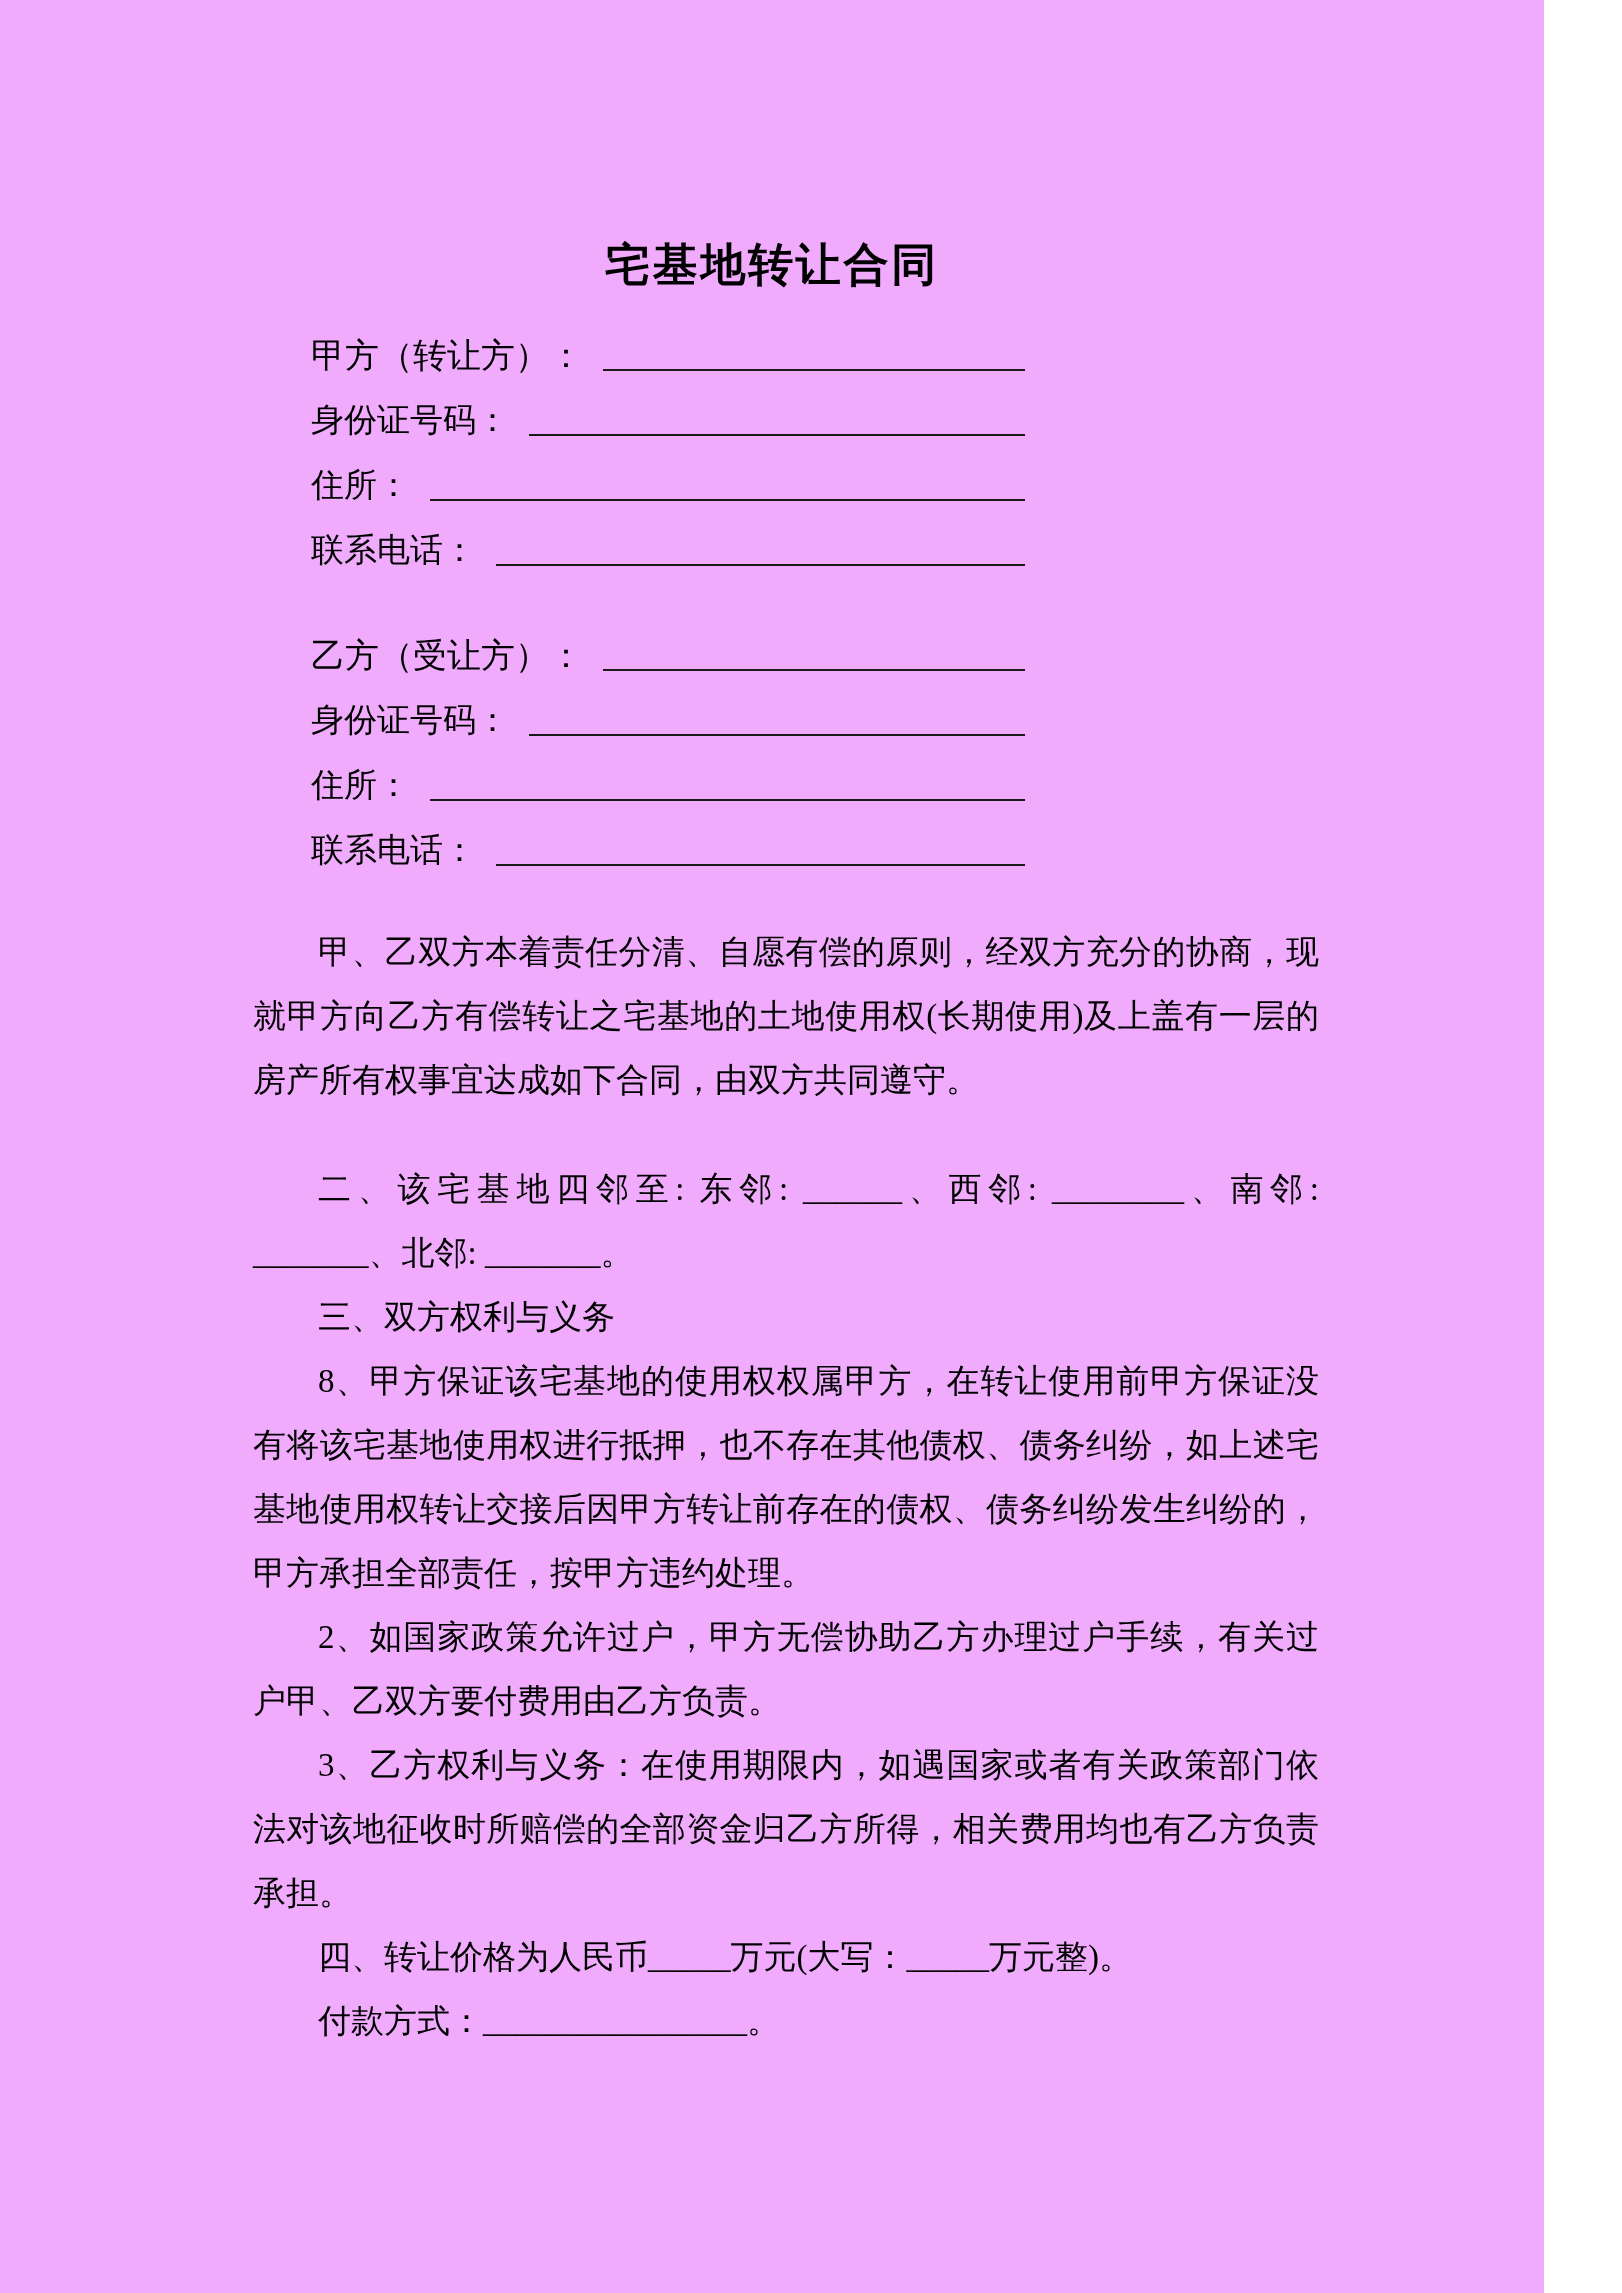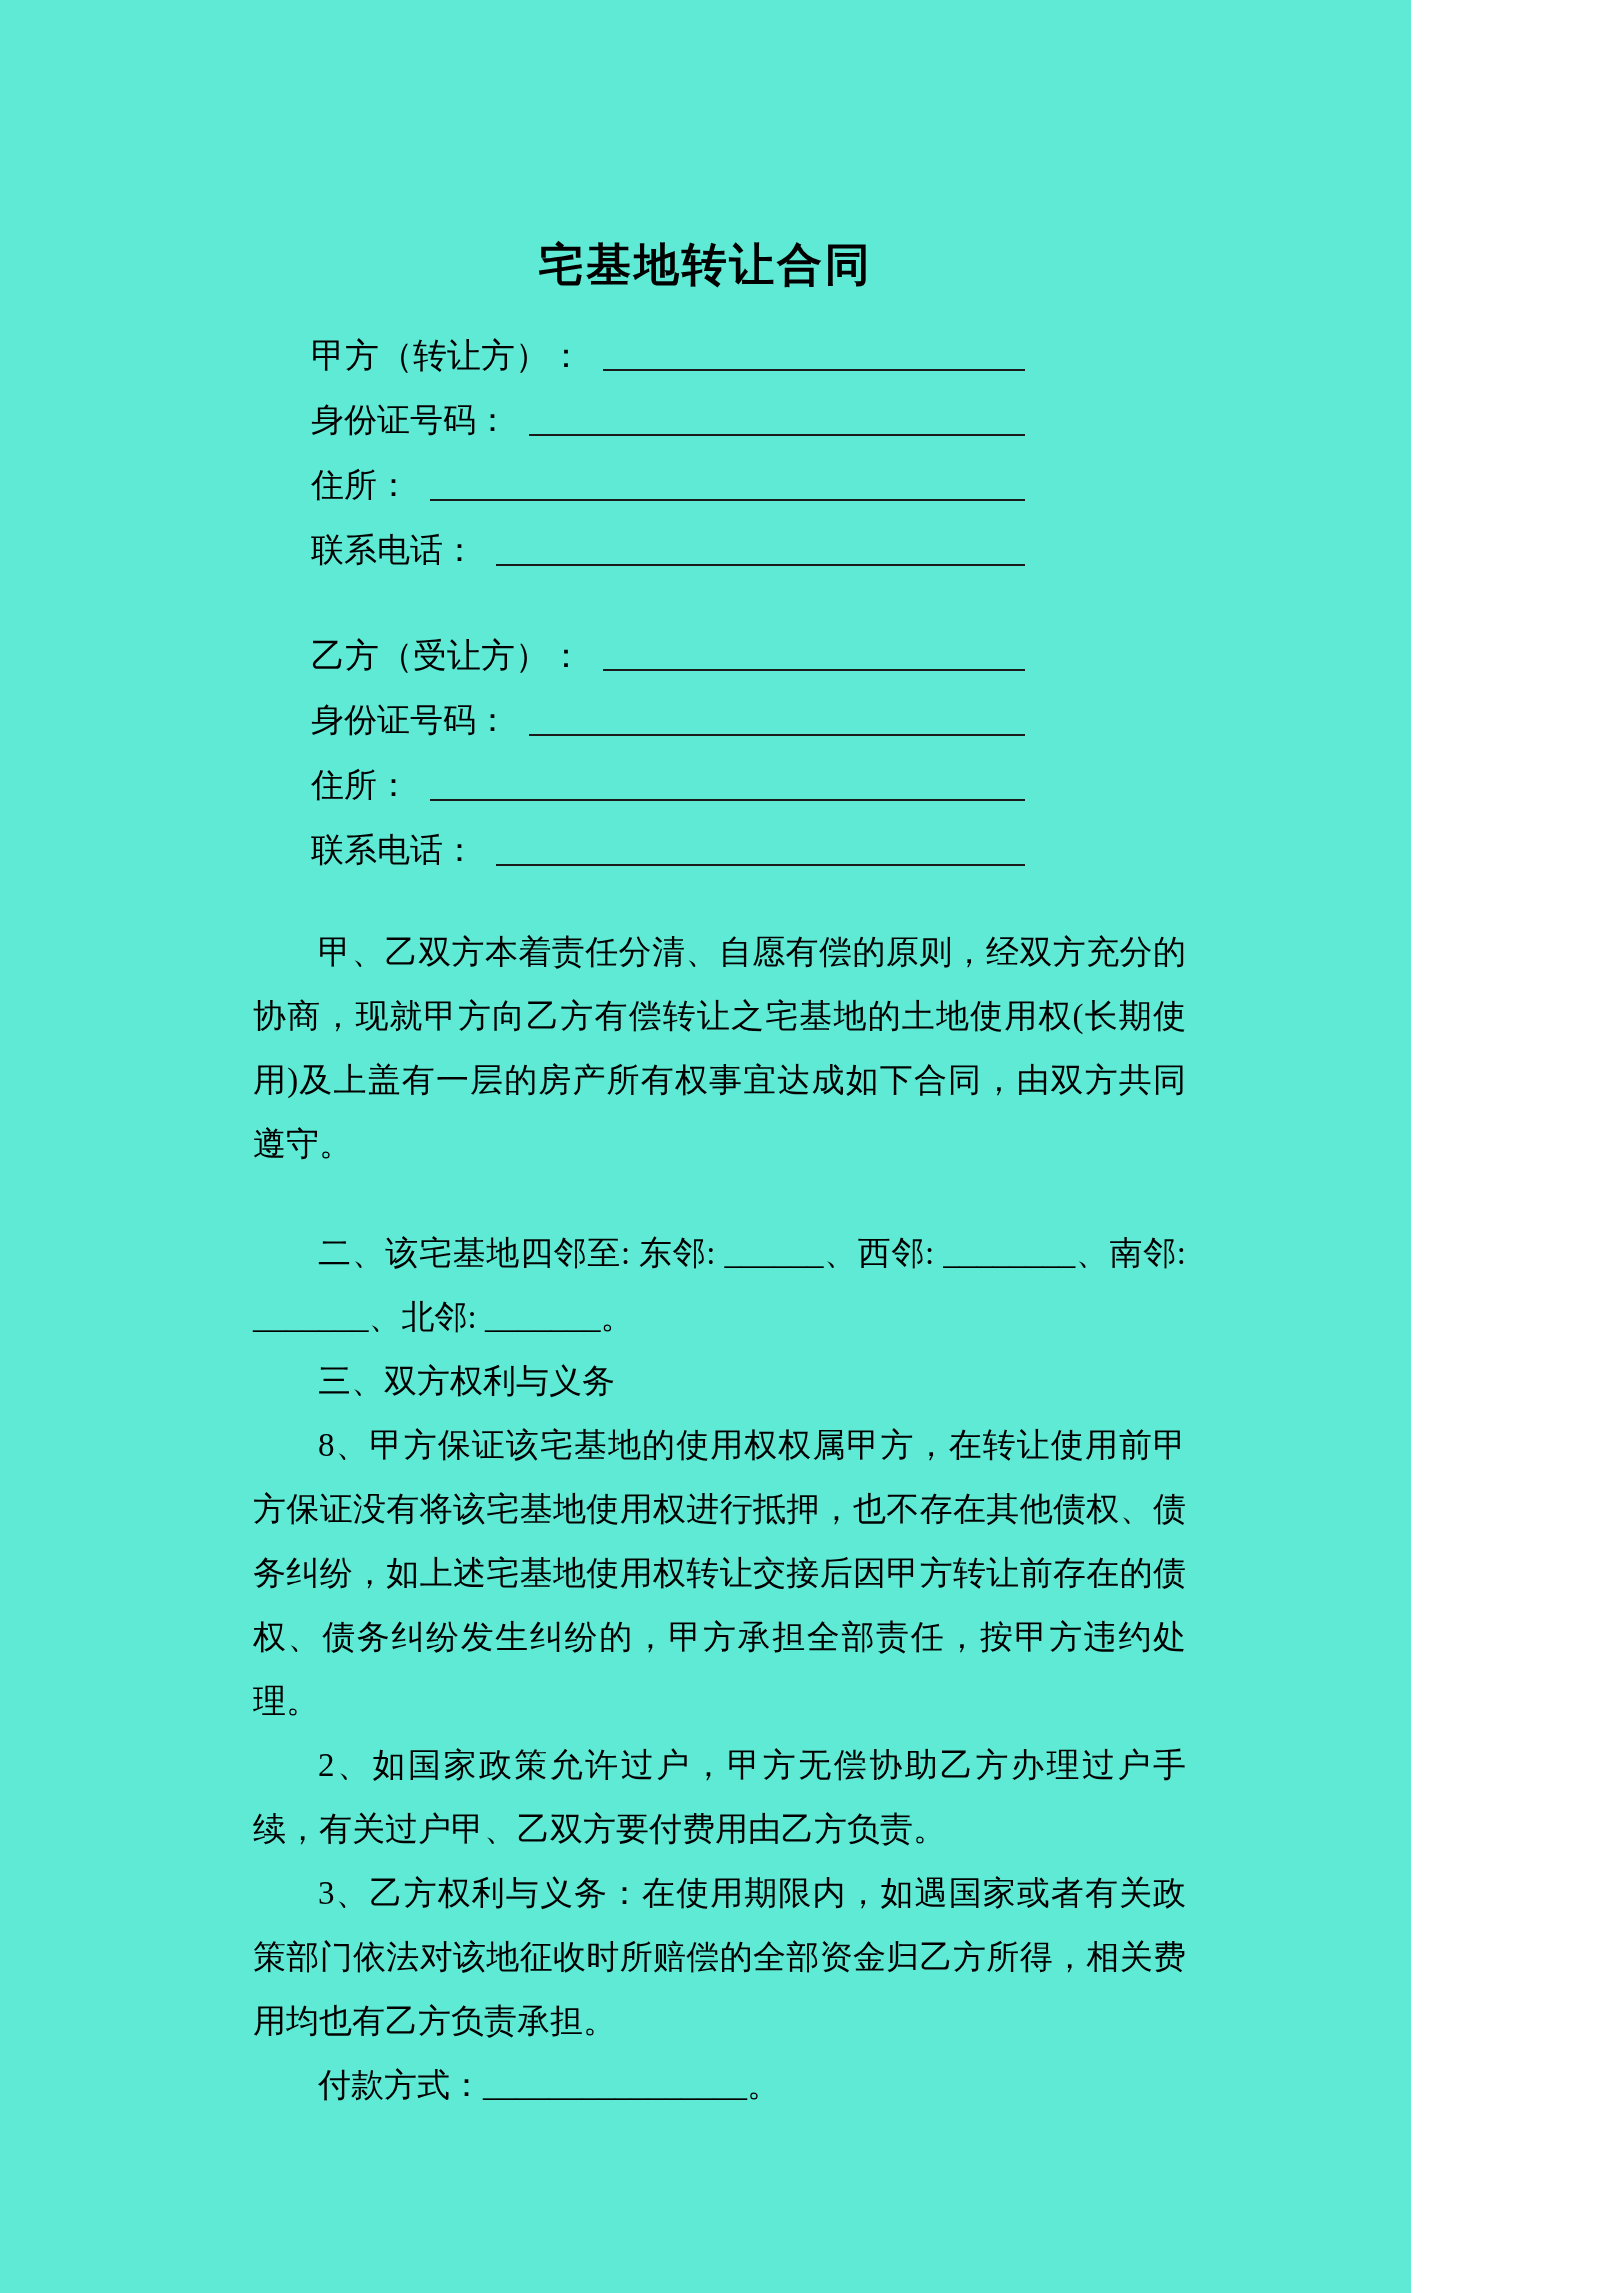--- a/index.html
+++ b/index.html
@@ -5,23 +5,23 @@
   html, body { margin: 0; padding: 0; }
   body {
     width: 1623px;
     height: 2294px;
     background: #ffffff;
     color: #000000;
     font-family: "Liberation Serif", "DejaVu Serif", serif;
   }
   .page {
     position: relative;
-    width: 1411px;
+    width: 1544px;
     height: 2294px;
-    background: #5eead4;
+    background: #f0abfc;
     overflow: hidden;
   }
   .doc-title {
     margin: 0;
     padding-top: 239px;
     text-align: center;
     font-family: "Liberation Sans", "DejaVu Sans", sans-serif;
     font-weight: bold;
     font-size: 45px;
     line-height: 52px;
@@ -120,17 +120,18 @@
   <div class="body-text preamble-block">
     <p class="para">甲、乙双方本着责任分清、自愿有偿的原则，经双方充分的协商，现就甲方向乙方有偿转让之宅基地的土地使用权(长期使用)及上盖有一层的房产所有权事宜达成如下合同，由双方共同遵守。</p>
   </div>
 
   <div class="body-text clauses-block">
       <p class="para">二、该宅基地四邻至: 东邻: ______、西邻: ________、南邻: _______、北邻: _______。</p>
       <p class="para">三、双方权利与义务</p>
       <p class="para">8、甲方保证该宅基地的使用权权属甲方，在转让使用前甲方保证没有将该宅基地使用权进行抵押，也不存在其他债权、债务纠纷，如上述宅基地使用权转让交接后因甲方转让前存在的债权、债务纠纷发生纠纷的，甲方承担全部责任，按甲方违约处理。</p>
       <p class="para">2、如国家政策允许过户，甲方无偿协助乙方办理过户手续，有关过户甲、乙双方要付费用由乙方负责。</p>
       <p class="para">3、乙方权利与义务：在使用期限内，如遇国家或者有关政策部门依法对该地征收时所赔偿的全部资金归乙方所得，相关费用均也有乙方负责承担。</p>
+      <p class="para">四、转让价格为人民币_____万元(大写：_____万元整)。</p>
       <p class="para">付款方式：________________。</p>
     </div>
 
 </div>
 
 
 </body></html>

